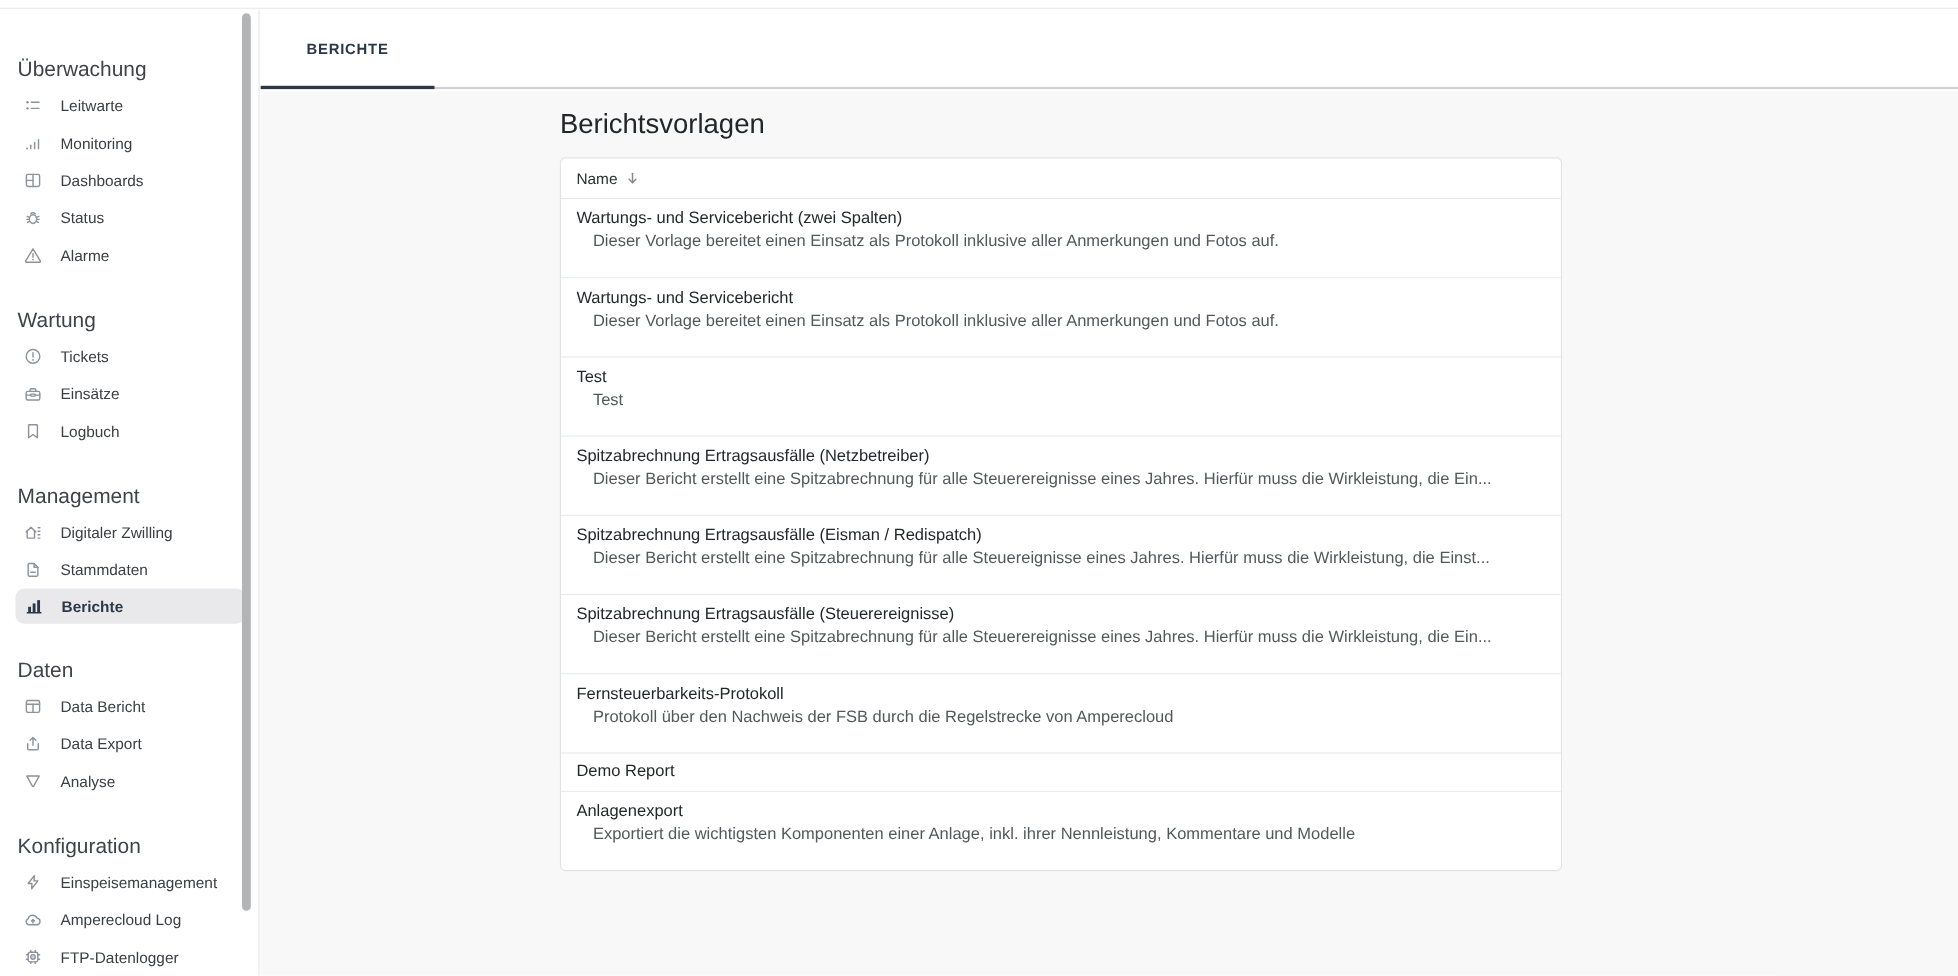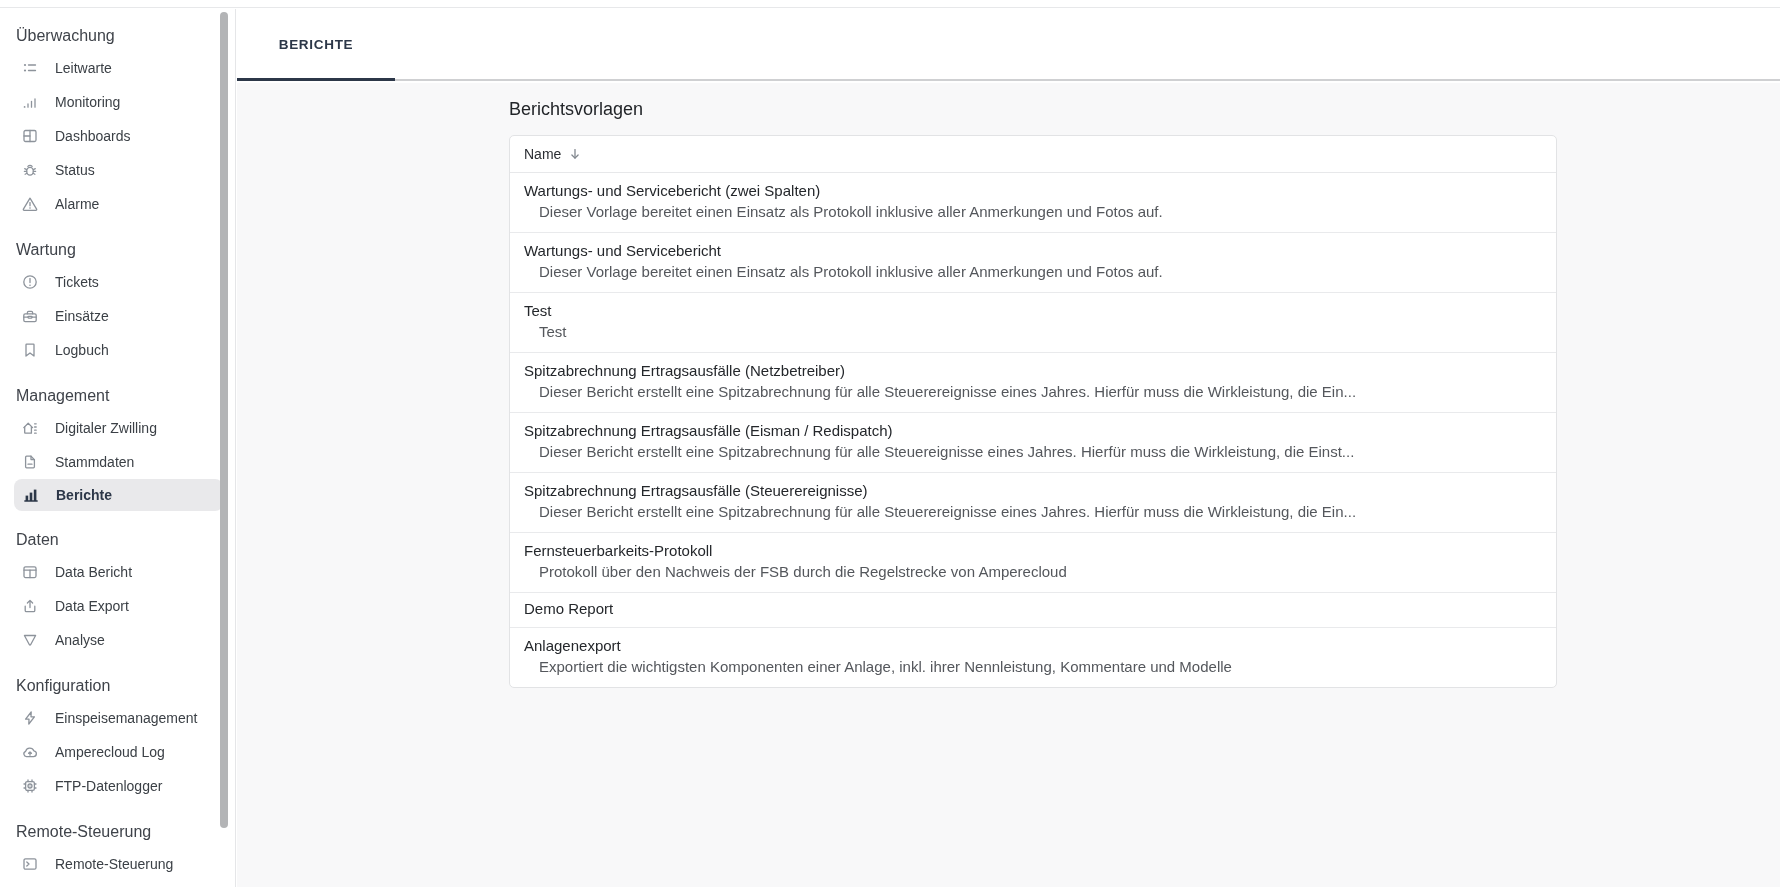--- a/index.html
+++ b/index.html
@@ -20,21 +20,21 @@
     background:#fff; border-right:1px solid #e5e6e8; padding-top:12px;
   }
   .sb-scrollbar {
     position:absolute; top:3px; right:7px; width:8px; height:816px;
     background:#b3b4b6; border-radius:4px;
   }
   .sb-section { margin-top:14px; }
   .sb-section:first-of-type { margin-top:0; }
   .sb-header {
     height:30px; display:flex; align-items:center; padding-left:16px;
-    font-size:16px; color:#3f434a;
+    font-size:19px; color:#3f434a;margin-top:28px;
   }
   .sb-item {
     height:34px; display:flex; align-items:center; padding-left:21px;
     font-size:14px; color:#3b4046; cursor:pointer;
   }
   .sb-item .sb-icon { width:18px; height:18px; margin-right:16px; display:inline-flex; flex:none; }
   .sb-item.active {
     background:#e9e9eb; border-radius:8px; margin:0 12px 0 14px; padding-left:8px;
     color:#2c3748; font-weight:bold; height:32px;
   }
@@ -57,31 +57,31 @@
   .tab.active::after {
     content:""; position:absolute; left:0; right:0; bottom:-2px; height:3px; background:#2c3748;
   }
 
   
   .content {
     position:absolute; left:237px; top:83px; right:0; bottom:0;
     background:#f8f8f9;
   }
   .page-title {
-    margin:16px 10px 0 272px; font-size:18px; color:#222529; font-weight:normal;
+    margin:16px 10px 0 272px; font-size:25px; color:#222529; font-weight:normal;
   }
   .card {
-    margin:15px 0 0 272px; width:1048px; background:#fff;
+    margin:15px 0 0 272px; width:911px; background:#fff;
     border:1px solid #e2e3e5; border-radius:5px; overflow:hidden;
   }
   .thead {
     padding:8px 14px; border-bottom:1px solid #e7e8ea; display:flex; align-items:center; gap:7px;
     font-size:14px; color:#2b2e33; line-height:20px; cursor:pointer;
   }
-  .trow { padding:8px 14px 10px; border-bottom:1px solid #e9eaec; cursor:pointer; }
+  .trow { padding:8px 14px 22px; border-bottom:1px solid #e9eaec; cursor:pointer; }
   .trow:last-child { border-bottom:none; }
   .trow.single { padding:6px 14px 7px; }
   .row-name { font-size:15px; color:#24272b; line-height:20px; margin-bottom:1px; white-space:nowrap; overflow:hidden; }
   .row-desc { font-size:15px; color:#54575c; line-height:20px; white-space:nowrap; overflow:hidden; text-overflow:ellipsis;margin-left:15px; }
 </style>
 </head>
 <body>
 
 <div class="top-strip"></div>
 

